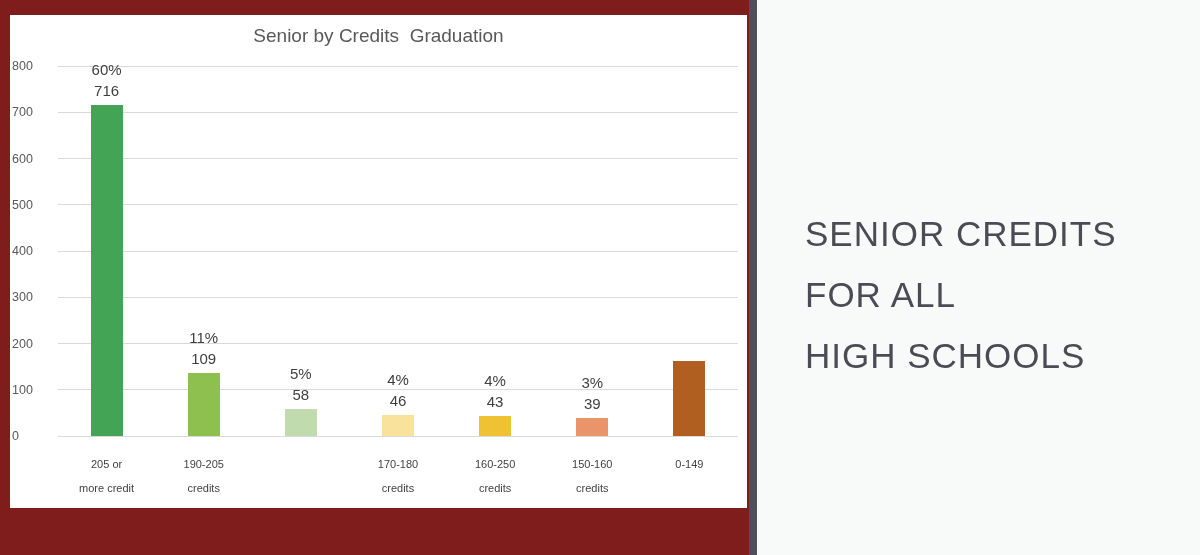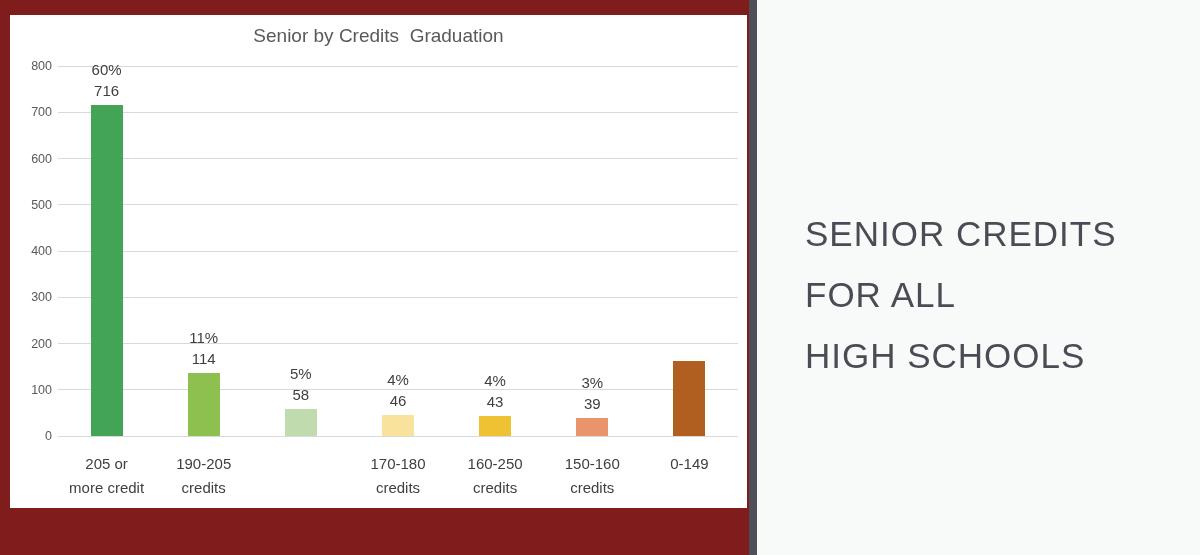--- a/index.html
+++ b/index.html
@@ -32,37 +32,37 @@
     text-align: center; font-size: 19px; color: #595959;
     white-space: pre;
   }
   .plot-area {
     position: absolute; left: 48px; top: 51px; width: 680px; height: 370px;
   }
   .gridline {
     position: absolute; left: 0; width: 100%; height: 1px; background: #d9d9d9;
   }
   .y-tick-label {
-    position: absolute; left: -46px; width: 40px; text-align: right;
+    position: absolute; left: -46px; width: 40px; text-align: left;
     font-size: 12.5px; color: #595959; line-height: 18px;
   }
   .bar-slot {
     position: absolute; bottom: 0; height: 100%;
   }
   .bar {
     position: absolute; bottom: 0; left: 50%; transform: translateX(-50%);
     width: 32px; z-index: 2;
   }
   .bar-value-label {
     position: absolute; left: 0; width: 100%; text-align: center;
     font-size: 15px; line-height: 21px; color: #3f3f3f; z-index: 3;
   }
   .x-category-label {
     position: absolute; top: 386px; left: 0; width: 100%; text-align: center;
-    font-size: 15px; line-height: 24px; color: #3f3f3f;
+    font-size: 11px; line-height: 24px; color: #3f3f3f;
   }
 
   .heading {
     position: absolute; left: 48px; top: 203px;
     font-size: 35px; line-height: 61px; letter-spacing: 1px;
     color: #4b4b55; font-weight: 400;
   }
 </style>
 </head>
 <body>
@@ -99,21 +99,21 @@
             </div>
             <div class="x-category-label">
               <div>205 or</div>
               <div>more credit</div>
             </div>
           </div>
           <div class="bar-slot" style="left: 97.1429px; width: 97.1429px;">
             <div class="bar" style="height: 62.9px; background: rgb(141, 192, 79);"></div>
             <div class="bar-value-label" style="bottom: 66.9px;">
               <div>11%</div>
-              <div>114</div>
+              <div>109</div>
             </div>
             <div class="x-category-label">
               <div>190-205</div>
               <div>credits</div>
             </div>
           </div>
           <div class="bar-slot" style="left: 194.286px; width: 97.1429px;">
             <div class="bar" style="height: 26.825px; background: rgb(192, 220, 174);"></div>
             <div class="bar-value-label" style="bottom: 30.825px;">
               <div>5%</div>

